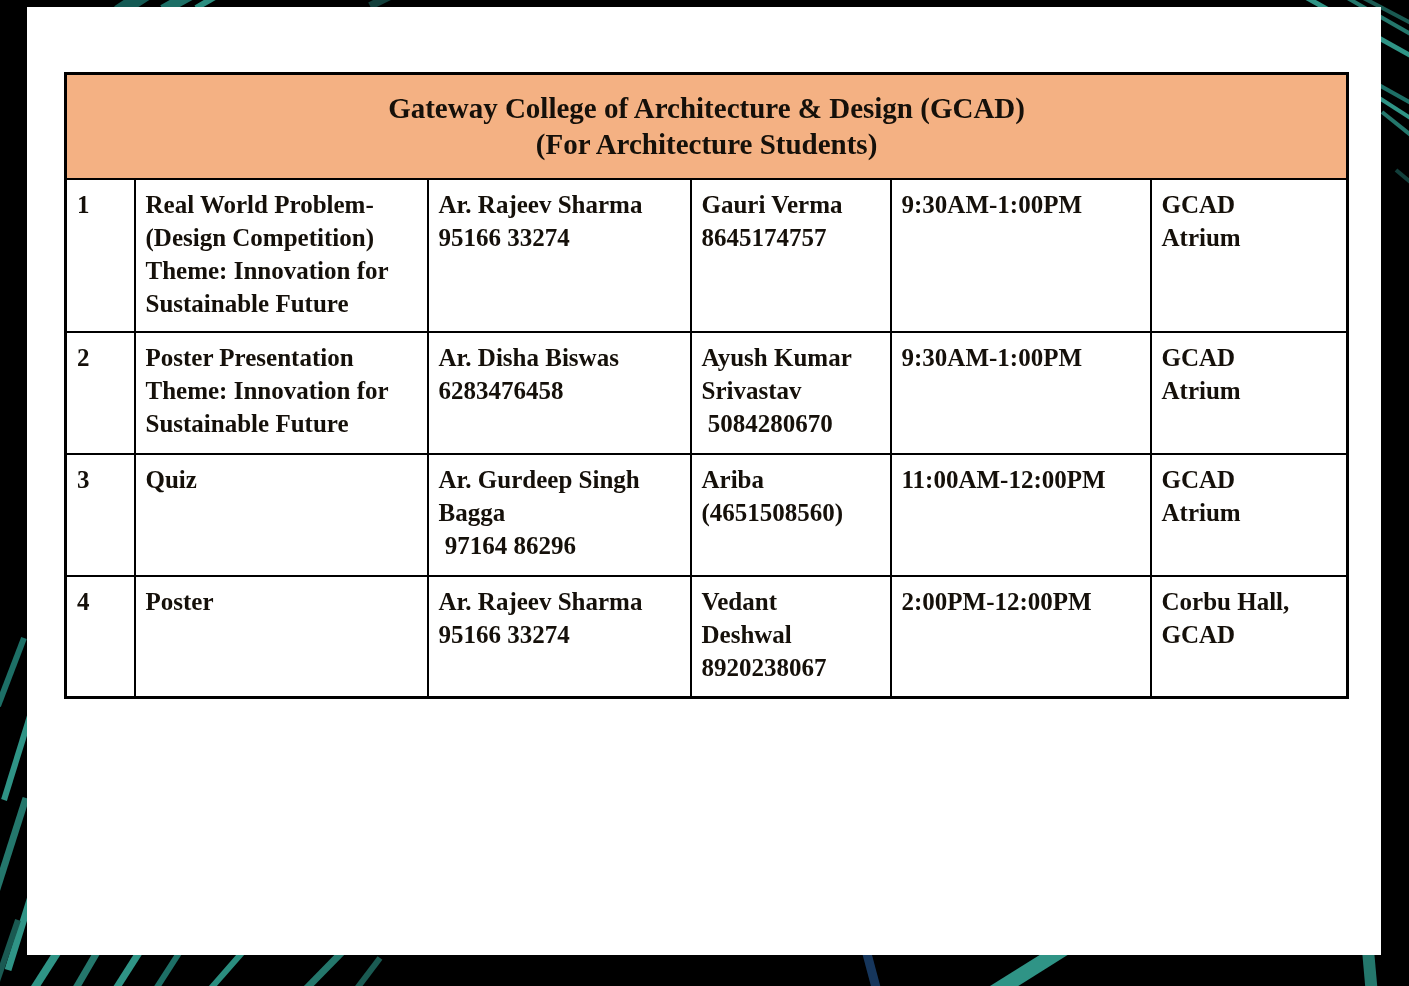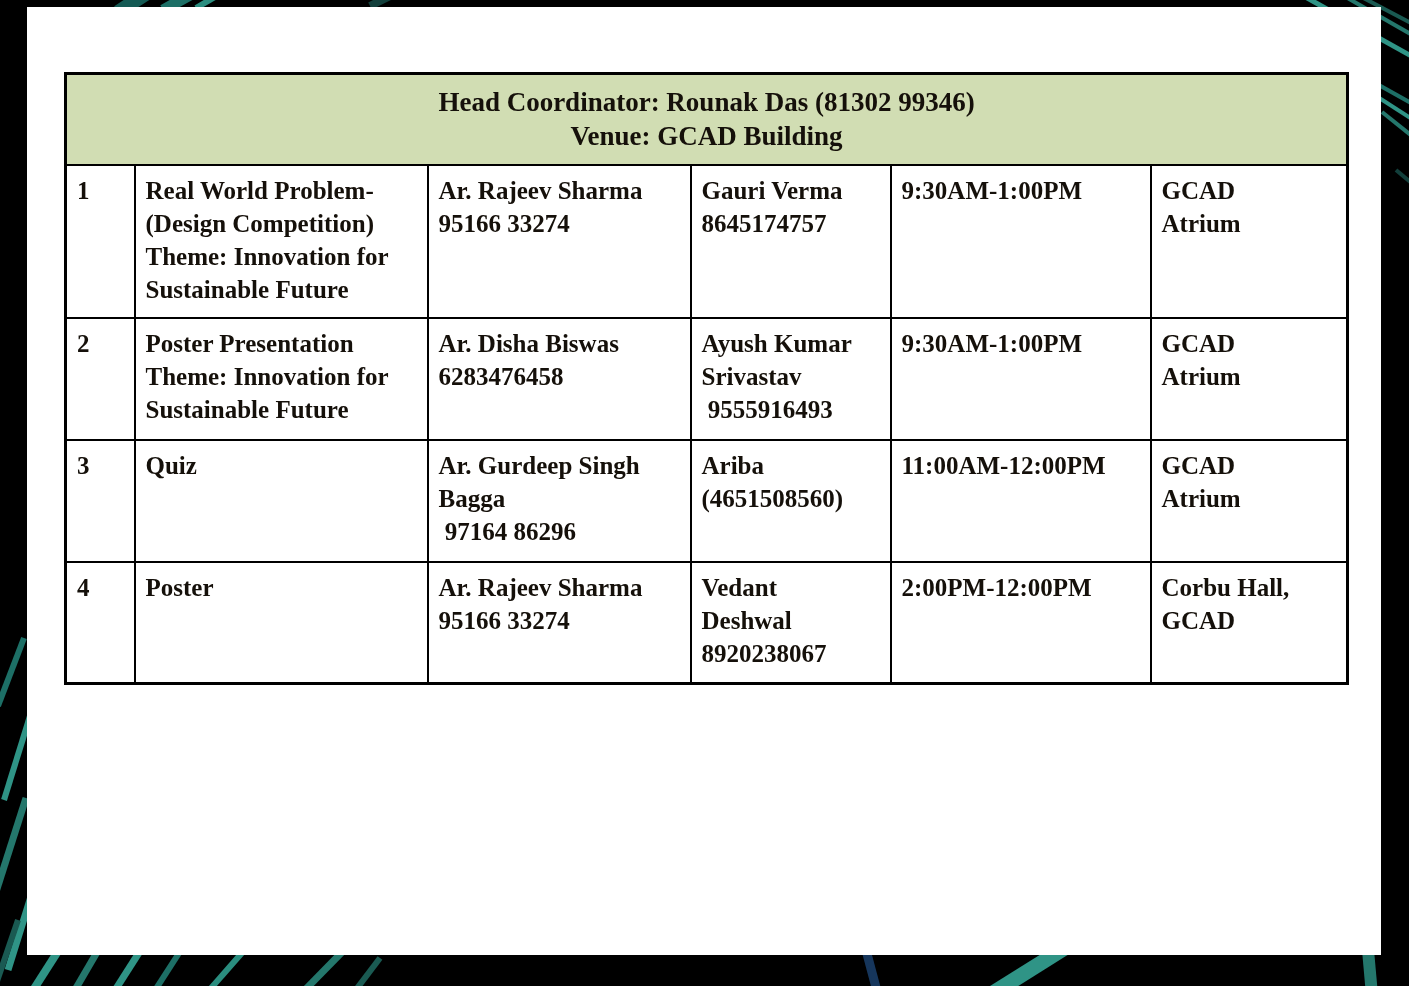--- a/index.html
+++ b/index.html
@@ -98,22 +98,22 @@
   <table class="doc-table">
     <colgroup>
       <col style="width:69px">
       <col style="width:293px">
       <col style="width:263px">
       <col style="width:200px">
       <col style="width:260px">
       <col style="width:197px">
     </colgroup>
     <tbody>
-    <tr class="subtitle-row">
-      <td colspan="6"><span>Head Coordinator: Rounak Das (81302 99346)</span><br><span>Venue: GCAD Building</span></td>
+        <tr class="title-row">
+      <td colspan="6"><span>Gateway College of Architecture &amp; Design (GCAD)</span><br><span>(For Architecture Students)</span></td>
     </tr>
     <tr class="row-1">
       <td>1</td>
       <td>Real World Problem-
 (Design Competition)
 Theme: Innovation for
 Sustainable Future</td>
       <td>Ar. Rajeev Sharma
 95166 33274</td>
       <td>Gauri Verma
@@ -124,21 +124,21 @@
     </tr>
     <tr class="row-2">
       <td>2</td>
       <td>Poster Presentation
 Theme: Innovation for
 Sustainable Future</td>
       <td>Ar. Disha Biswas
 6283476458</td>
       <td>Ayush Kumar
 Srivastav
- 9555916493</td>
+ 5084280670</td>
       <td>9:30AM-1:00PM</td>
       <td>GCAD
 Atrium</td>
     </tr>
     <tr class="row-3">
       <td>3</td>
       <td>Quiz</td>
       <td>Ar. Gurdeep Singh
 Bagga
  97164 86296</td>

